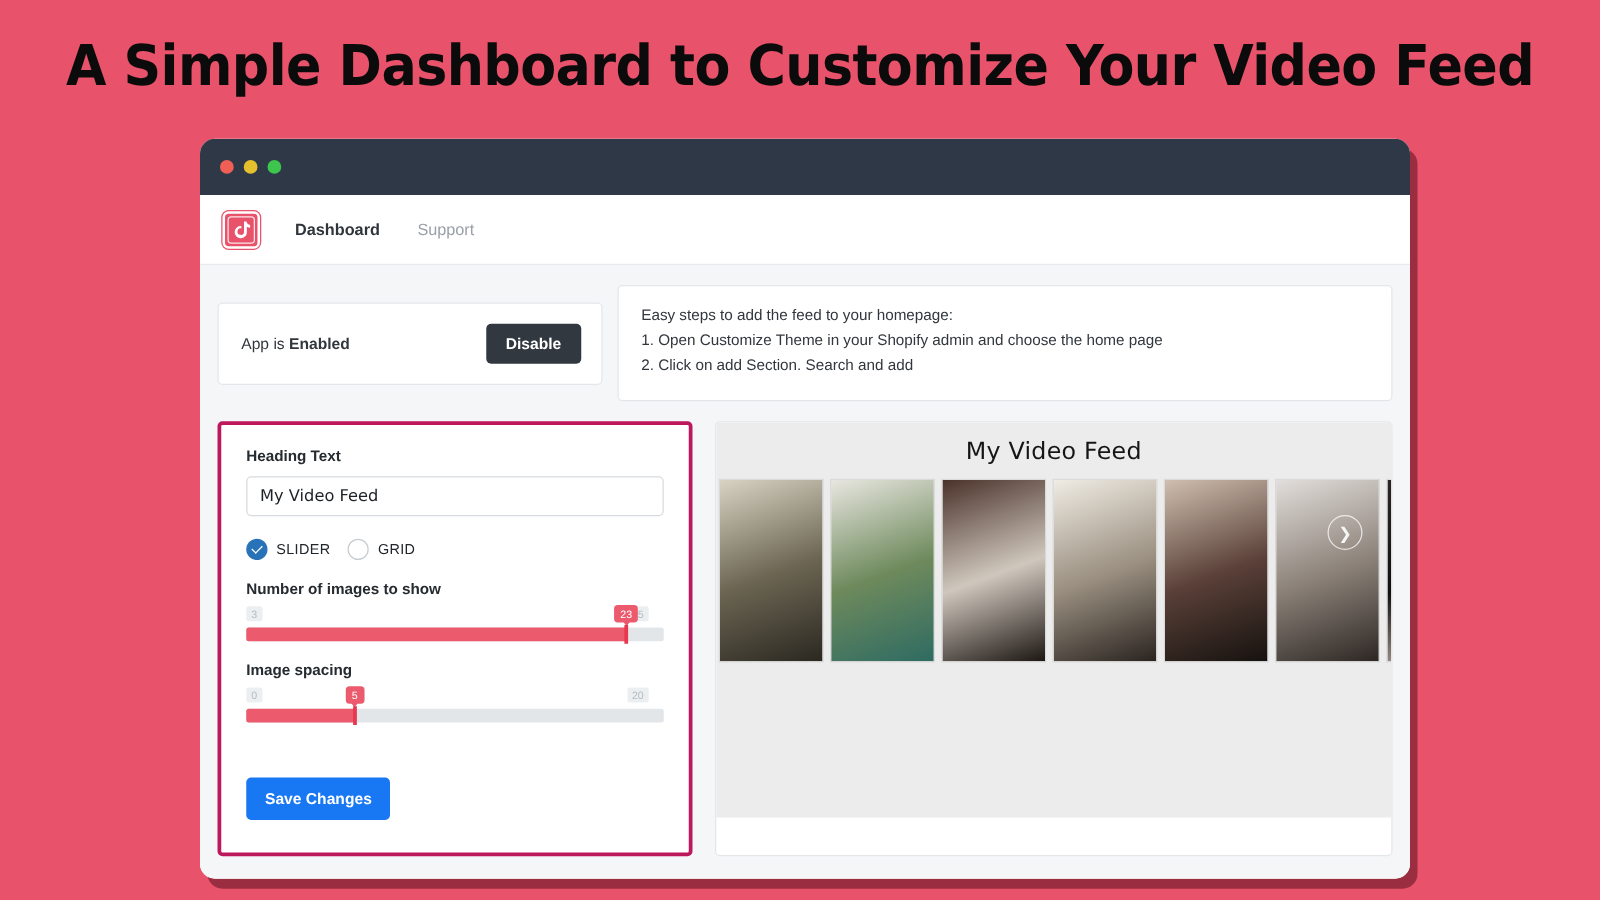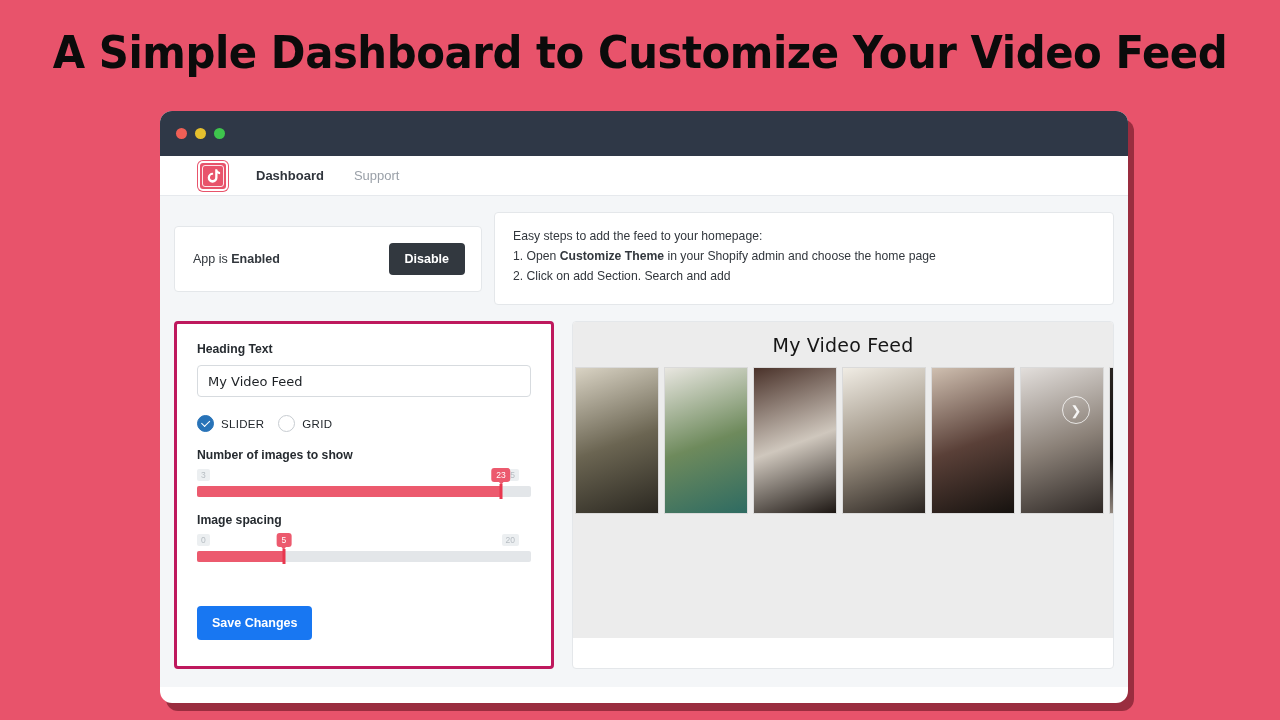--- a/index.html
+++ b/index.html
@@ -50,26 +50,26 @@
     padding-left: 16px;
     gap: 8px;
   }
   .dot { width: 11px; height: 11px; border-radius: 50%; }
   .dot.red { background: #ef5f56; }
   .dot.yellow { background: #e5c02e; }
   .dot.green { background: #3ec54d; }
 
   
   .appnav {
-    height: 40px;
+    height: 56px;
     background: #ffffff;
     border-bottom: 1px solid #e6e9ed;
     display: flex;
     align-items: center;
-    padding-left: 38px;
+    padding-left: 18px;
     gap: 22px;
   }
   .logo {
     width: 30px; height: 30px;
     border-radius: 5px;
     background: #e8536b;
     border: 2px solid #ffffff;
     box-shadow: 0 0 0 1px #e8536b;
     display: flex; align-items: center; justify-content: center;
     position: relative;
@@ -121,21 +121,21 @@
     cursor: pointer;
     font-family: "Liberation Sans", sans-serif;
   }
 
   .steps-card {
     flex: 1;
     padding: 14px 18px 16px 18px;
     min-height: 93px;
   }
   .steps-card p { font-size: 12.2px; color: #32373d; line-height: 1.62; }
-  .steps-card b { font-weight: bold; }
+  .steps-card b { font-weight: normal; }
 
   
   .lowerrow { display: flex; gap: 18px; margin-top: 16px; }
 
   .settings-card {
     width: 380px;
     background: #ffffff;
     border: 3px solid #be185d;
     border-radius: 4px;
     padding: 18px 20px 26px 20px;

